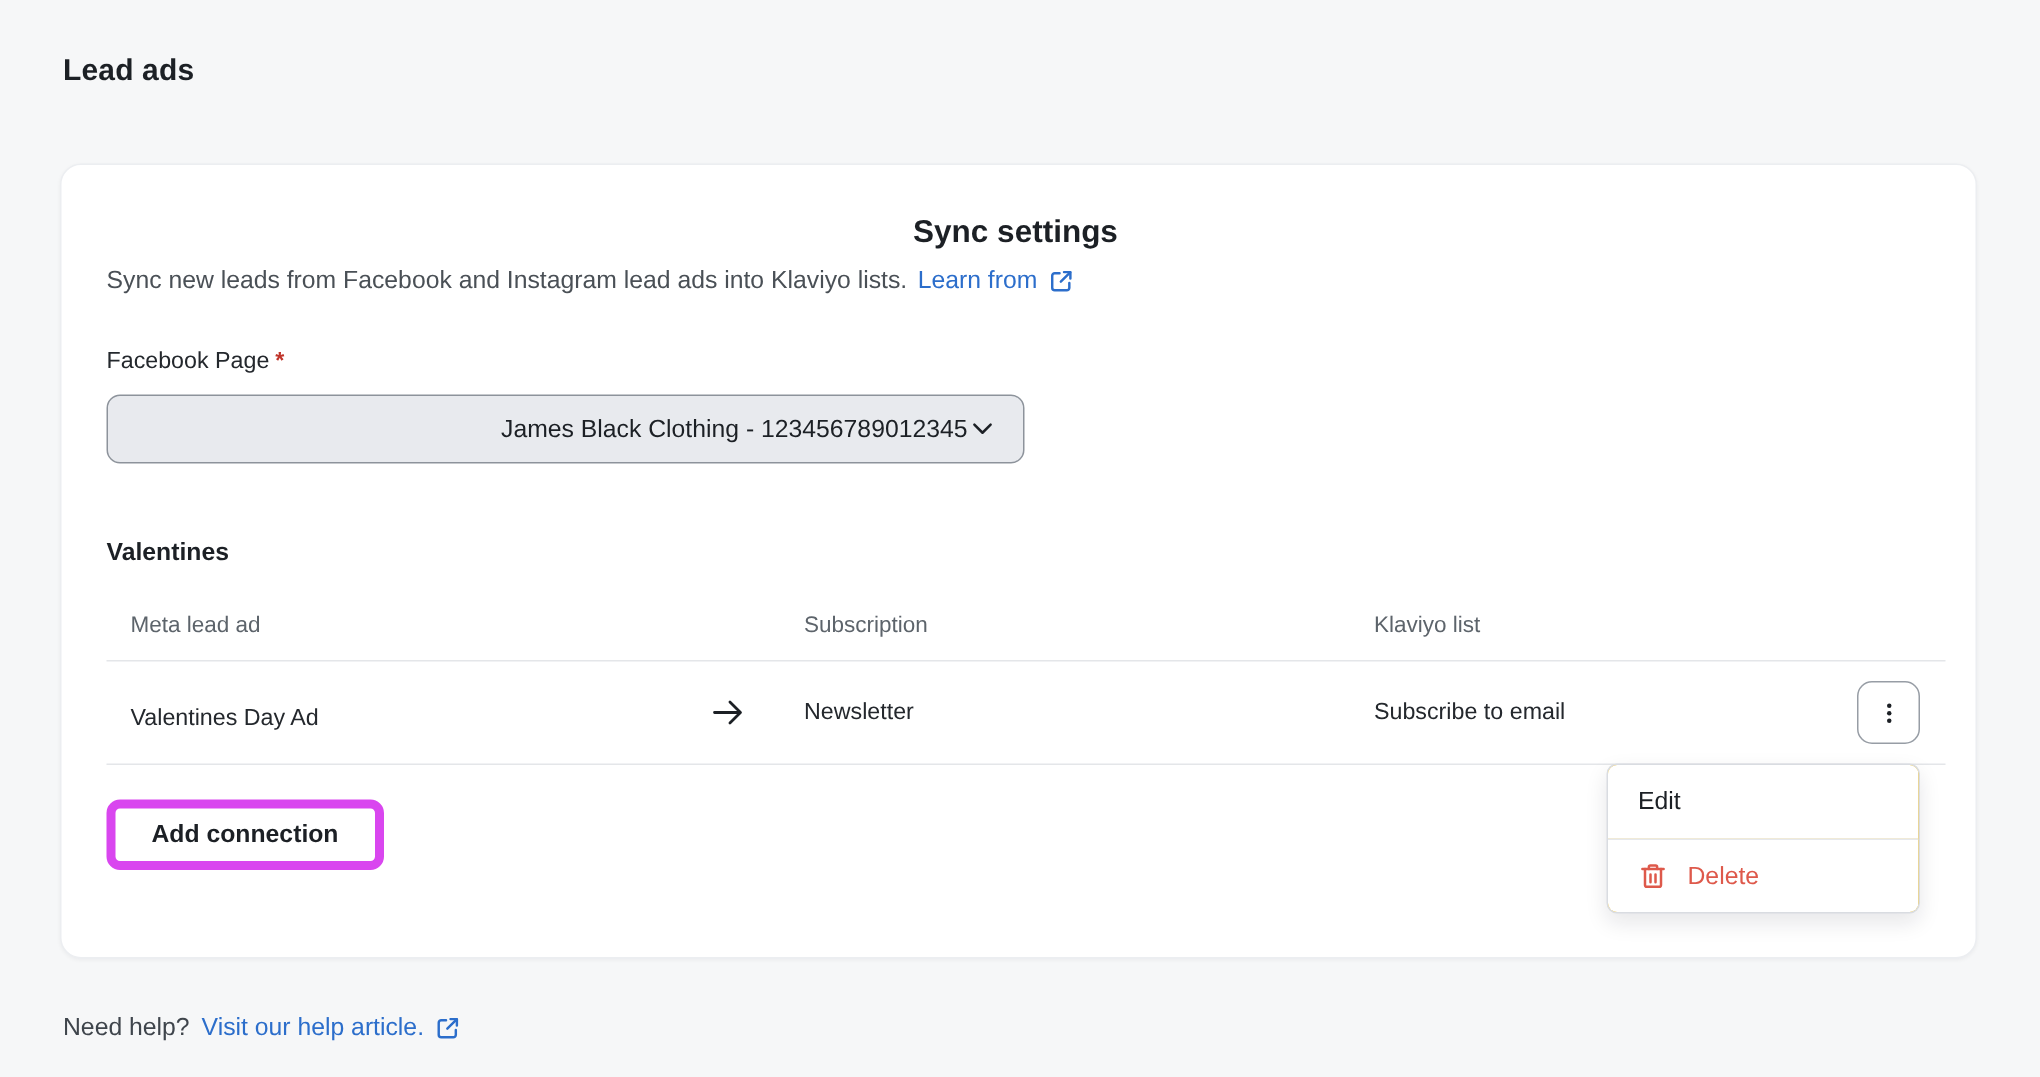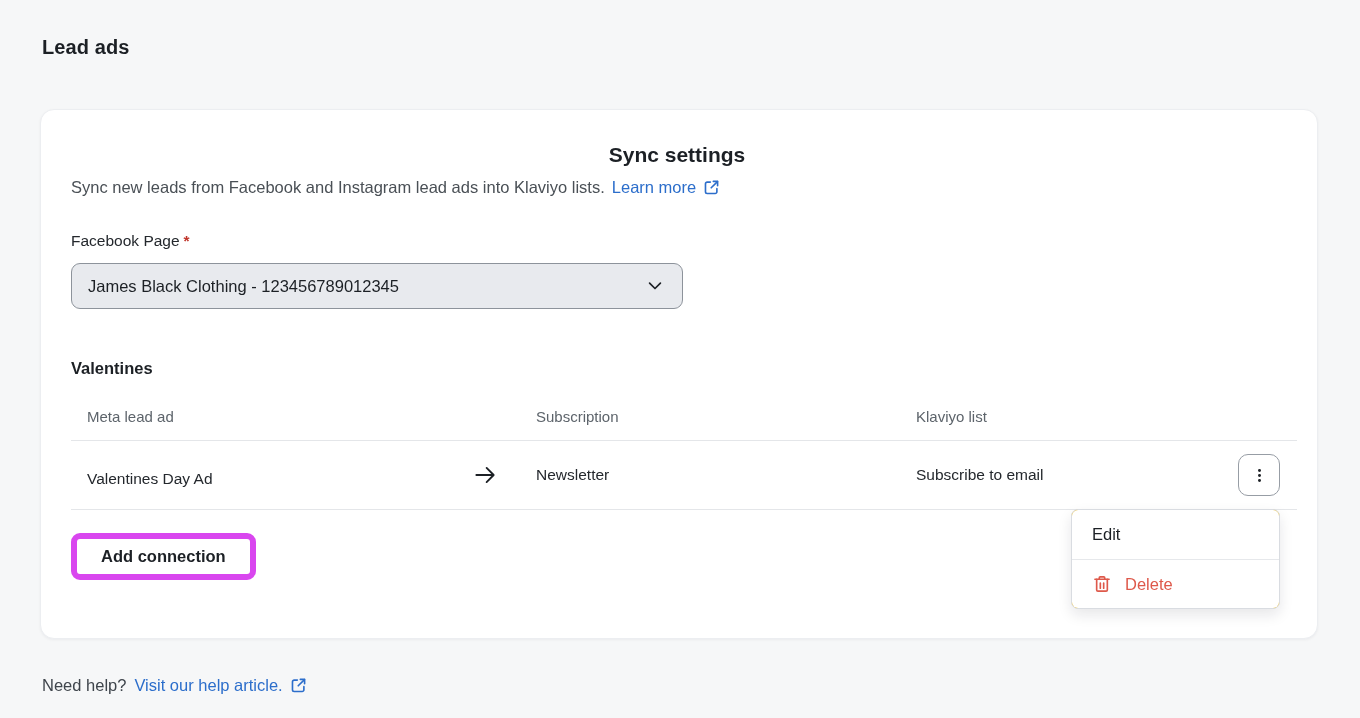--- a/index.html
+++ b/index.html
@@ -58,21 +58,21 @@
 
   .select {
     margin-top: 13px;
     width: 612px;
     height: 46px;
     background: #e8eaee;
     border: 1px solid #8d939b;
     border-radius: 9px;
     display: flex;
     align-items: center;
-    justify-content: space-between;
+    justify-content: flex-end;
     padding: 0 17px 0 16px;
     font-size: 16.5px;
     color: #1c2025;
     cursor: pointer;
   }
   .chevron-icon { width: 20px; height: 20px; }
 
   .connections-heading { margin-top: 50px; font-size: 16.5px; font-weight: 700; color: #1c2025; }
 
   .table { margin-top: 30px; width: 1226px; }
@@ -160,21 +160,21 @@
 
   <h1 class="page-title">Lead ads</h1>
 
   <div class="card">
 
     <h2 class="card-heading">Sync settings</h2>
 
     <div class="card-desc">
       <span>Sync new leads from Facebook and Instagram lead ads into Klaviyo lists.</span>
       <a class="link">
-        <span>Learn more</span>
+        <span>Learn from</span>
         <svg class="ext-icon" viewBox="0 0 24 24" fill="none" stroke="currentColor" stroke-width="2.3" stroke-linecap="round" stroke-linejoin="round">
           <path d="M19.6 13.6v4.5a2.4 2.4 0 0 1-2.4 2.4H5.9a2.4 2.4 0 0 1-2.4-2.4V6.8a2.4 2.4 0 0 1 2.4-2.4h4.5"></path>
           <path d="M14.6 3.4h6v6"></path>
           <path d="M20.4 3.6 11.6 12.4"></path>
         </svg>
       </a>
     </div>
 
     <div class="field">
       <div class="field-label">

